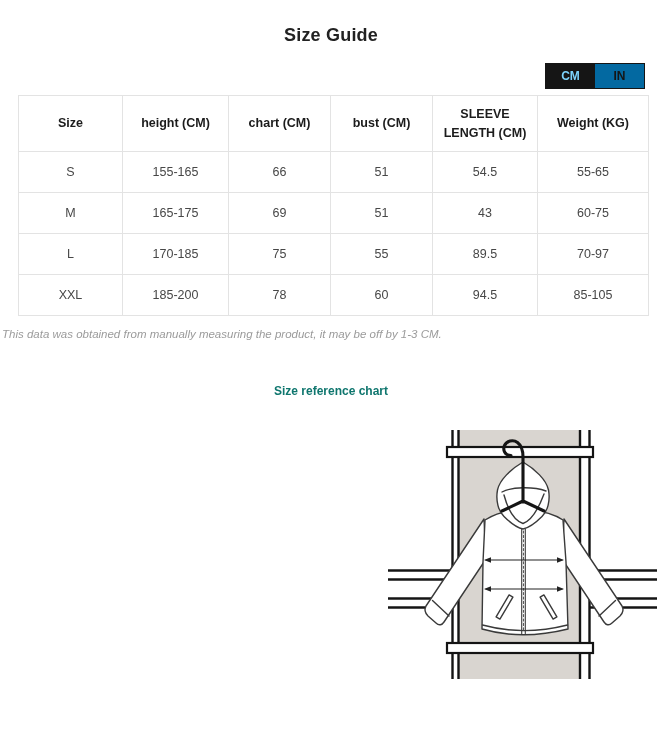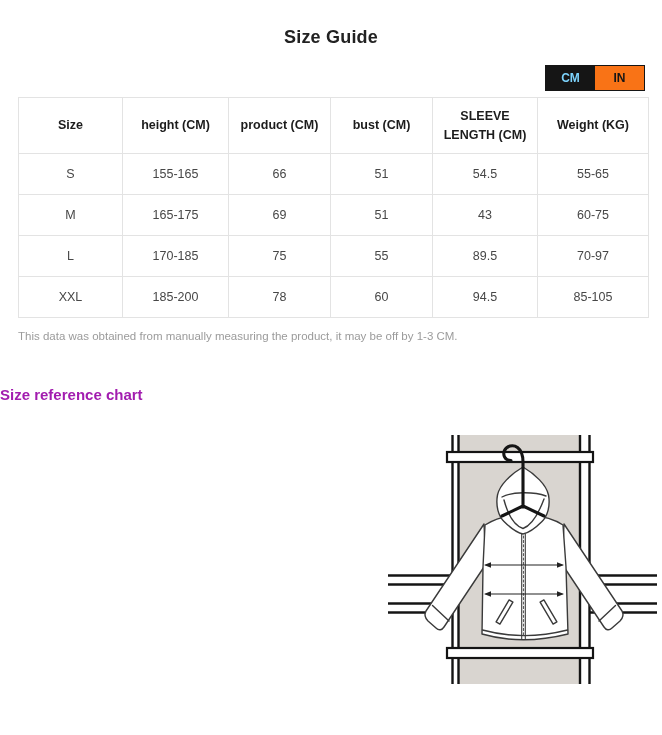--- a/index.html
+++ b/index.html
@@ -2,50 +2,50 @@
 <html><head>
 <meta charset="utf-8">
 <style>
   * { box-sizing: border-box; }
   html,body { margin:0; padding:0; }
   body {
     width:662px; height:735px; background:#ffffff; overflow:hidden;
     font-family:"Liberation Sans", sans-serif; color:#222;
   }
   .page-title {
-    margin:12px; padding-top:15px; text-align:center;
+    margin:0; padding-top:25px; text-align:center;
     font-size:18px; font-weight:bold; color:#222; letter-spacing:.2px;
   }
   .toggle-row {
     margin:17px 17px 0 0; display:flex; justify-content:flex-end; height:26px;
   }
   .unit-toggle { display:inline-flex; border:1px solid #151515; }
   .unit-btn {
     width:49px; height:24px; display:flex; align-items:center; justify-content:center;
-    font-size:12px; font-weight:bold; cursor:pointer; background:#f97316; color:#151515;
+    font-size:12px; font-weight:bold; cursor:pointer; background:#0369a1; color:#151515;
     border:none; font-family:"Liberation Sans", sans-serif;
   }
   .unit-btn.active { background:#151515; color:#7dd3fc; }
   table.size-table {
     margin:6px 0 0 18px; width:630px; border-collapse:collapse; table-layout:fixed;padding-left:28px;
   }
   .size-table th, .size-table td {
     border:1px solid #e3e3e3; text-align:center; vertical-align:middle;
     padding:2px 5px;
   }
   .size-table th {
     height:56px; font-size:12.5px; font-weight:bold; color:#1c1c1c; line-height:1.45;
   }
   .size-table td { height:41px; font-size:12.5px; color:#474747; }
   .footnote {
-    margin:12px 0 0 18px; font-size:11.5px; color:#9b9b9b;
+    margin:12px 0 0 2px; font-size:11.5px; color:#9b9b9b;font-style:italic;
   }
   .section-title {
-    margin:44px 0 0 0; 
-    font-size:15px; font-weight:bold; color:#a21caf;
+    margin:44px 0 0 0; text-align:center;
+    font-size:12px; font-weight:bold; color:#0f766e;
   }
   .illustration-wrap { position:relative; margin-top:14px; height:280px; }
   .illustration-wrap svg { position:absolute; left:380px; top:0; }
 </style>
 </head>
 <body>
 
 <h1 class="page-title">Size Guide</h1>
 
 <div class="toggle-row">
@@ -61,21 +61,21 @@
       <col style="width:106px">
       <col style="width:102px">
     <col style="width:102px">
       <col style="width:105px">
       <col style="width:111px">
   </colgroup>
   <thead>
     <tr>
       <th>Size</th>
       <th>height (CM)</th>
-      <th>product (CM)</th>
+      <th>chart (CM)</th>
       <th>bust (CM)</th>
       <th>SLEEVE LENGTH (CM)</th>
       <th>Weight (KG)</th>
     </tr>
   </thead>
   <tbody>
     <tr>
       <td>S</td>
       <td>155-165</td>
       <td>66</td>

